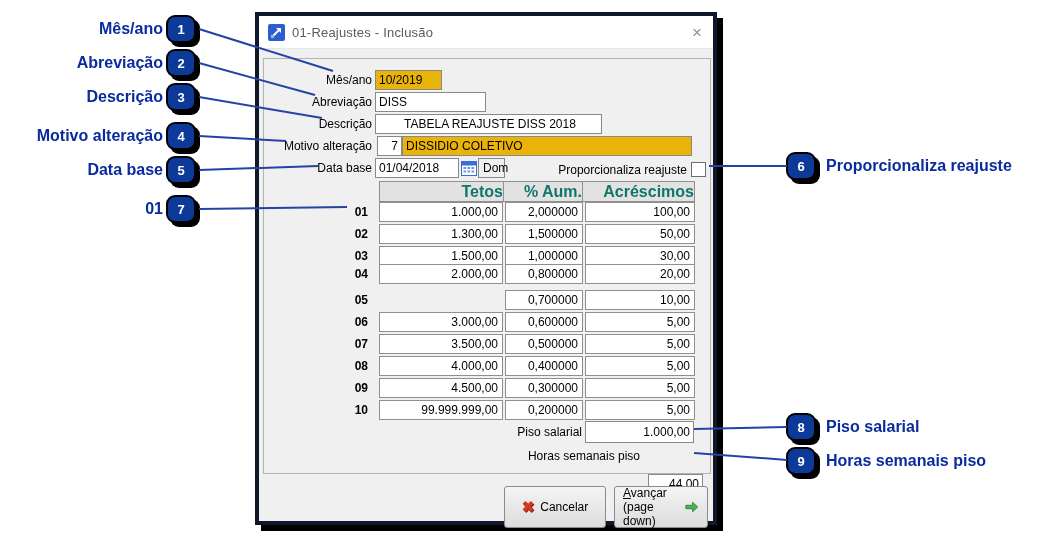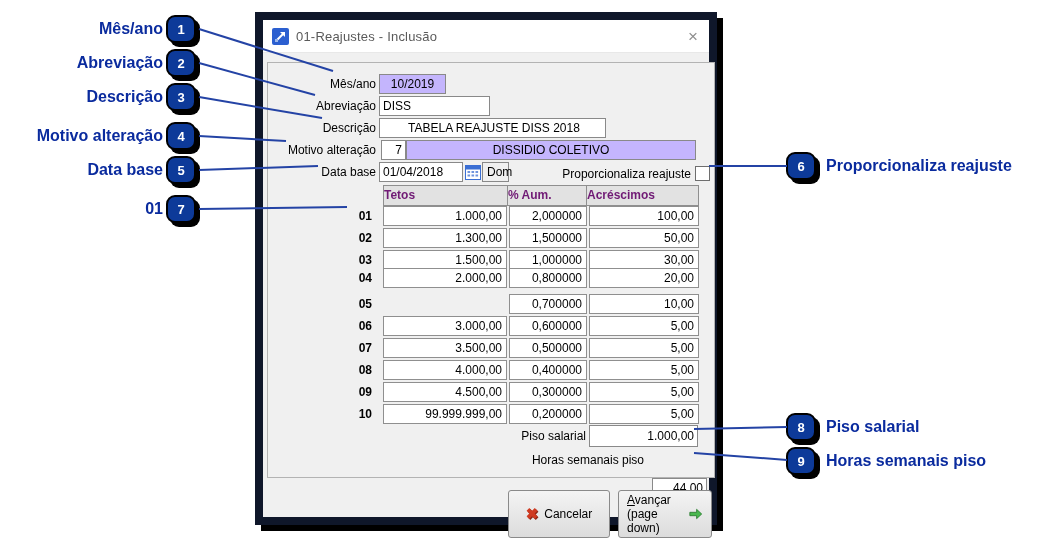--- a/index.html
+++ b/index.html
@@ -1,70 +1,70 @@
 <!DOCTYPE html>
 <html><head>
 <meta charset="utf-8">
 <style>
   * { margin:0; padding:0; box-sizing:border-box; }
   html,body { width:1046px; height:540px; background:#ffffff; overflow:hidden;
               font-family:"Liberation Sans", sans-serif; }
 
   
   .dialog { position:absolute; left:255px; top:12px; width:462px; height:513px;
-            background:#f0f0f0; border:8px solid #0f172a; box-shadow:6px 6px 0 #000; }
+            background:#f0f0f0; border:4px solid #0f172a; box-shadow:6px 6px 0 #000; }
   .titlebar { height:33px; background:#ffffff; display:flex; align-items:center;
               padding:0 9px; border-bottom:1px solid #e8e8e8; }
   .app-icon { width:17px; height:17px; margin-right:7px; flex:0 0 auto; }
   .title-text { flex:1; font-size:13px; color:#5a5a5a; letter-spacing:.2px;
                 white-space:nowrap; overflow:hidden; }
   .close-x { font-size:17px; color:#8f8f8f; line-height:17px; padding:0 2px; cursor:default; }
   .dlg-body { position:relative; width:100%; height:calc(100% - 33px); }
   .panel { position:absolute; left:4px; top:9px; width:448px; height:416px;
            border:1px solid #b3b3b3; background:#f0f0f0; }
 
   .flabel { position:absolute; left:8px; width:100px; font-size:12px; color:#000;
             text-align:right; line-height:20px; white-space:nowrap; }
   .field  { position:absolute; height:20px; background:#fff; border:1px solid #898989;
             font-size:12px; line-height:18px; padding:0 3px; color:#000; white-space:nowrap; overflow:hidden; }
-  .field.ro { background:#c4b5fd;text-align:center; }
+  .field.ro { background:#eab308; }
   .field.num { text-align:right; }
 
   .cal-svg { position:absolute; width:16px; height:16px; }
   .dom-box { position:absolute; height:20px; border:1px solid #898989; background:#f0f0f0;
              font-size:12px; line-height:18px; padding:0 4px; color:#000; }
 
   .chk-label { position:absolute; font-size:12px; color:#000; line-height:20px;
                text-align:right; white-space:nowrap; }
   .checkbox { position:absolute; width:15px; height:15px; background:#fff;
               border:1px solid #6e6e6e; }
 
   
   .thead { position:absolute; left:115px; top:122px; width:316px; height:21px;
            display:flex; background:#e2e2e2; border:1px solid #8f8f8f; }
-  .thead .hc { font-size:12px; font-weight:bold; color:#701a75; text-align:left;
+  .thead .hc { font-size:16px; font-weight:bold; color:#0f766e; text-align:right;
                line-height:19px; border-right:1px solid #8f8f8f; }
   .thead .hc:last-child { border-right:none; }
   .hc.c1 { width:124px; } .hc.c2 { width:79px; } .hc.c3 { flex:1; }
 
   .trow { position:absolute; height:20px; width:448px; left:0; }
   .rownum { position:absolute; left:84px; width:20px; font-size:12px; font-weight:bold;
             color:#000; text-align:right; line-height:20px; }
   .cell { position:absolute; height:20px; background:#fff; border:1px solid #8f8f8f;
           font-size:12px; line-height:18px; text-align:right; padding:0 4px; color:#000; }
   .cell.c1 { left:115px; width:124px; }
   .cell.c2 { left:241px; width:78px; }
   .cell.c3 { left:321px; width:110px; }
 
   
   .piso-label, .horas-label { position:absolute; font-size:12px; color:#000;
             text-align:right; line-height:22px; white-space:nowrap; }
 
   
-  .btn { position:absolute; height:48px; background:linear-gradient(#f4f4f4,#dcdcdc);
+  .btn { position:absolute; height:42px; background:linear-gradient(#f4f4f4,#dcdcdc);
          border:1px solid #8a8a8a; border-radius:3px; display:flex; align-items:center;
          justify-content:center; font-size:12px; color:#000; cursor:default; gap:6px; }
   .btn-next-lines { text-align:left; line-height:14px; }
   .btn-next-line1 { display:block; }
   .btn-next-line1::first-letter { text-decoration:underline; }
 
   
   .ann-label { position:absolute; font-weight:bold; color:#0a2b9e; font-size:16px;
                line-height:24px; white-space:nowrap; }
   .ann-label.right-align { text-align:right; }

